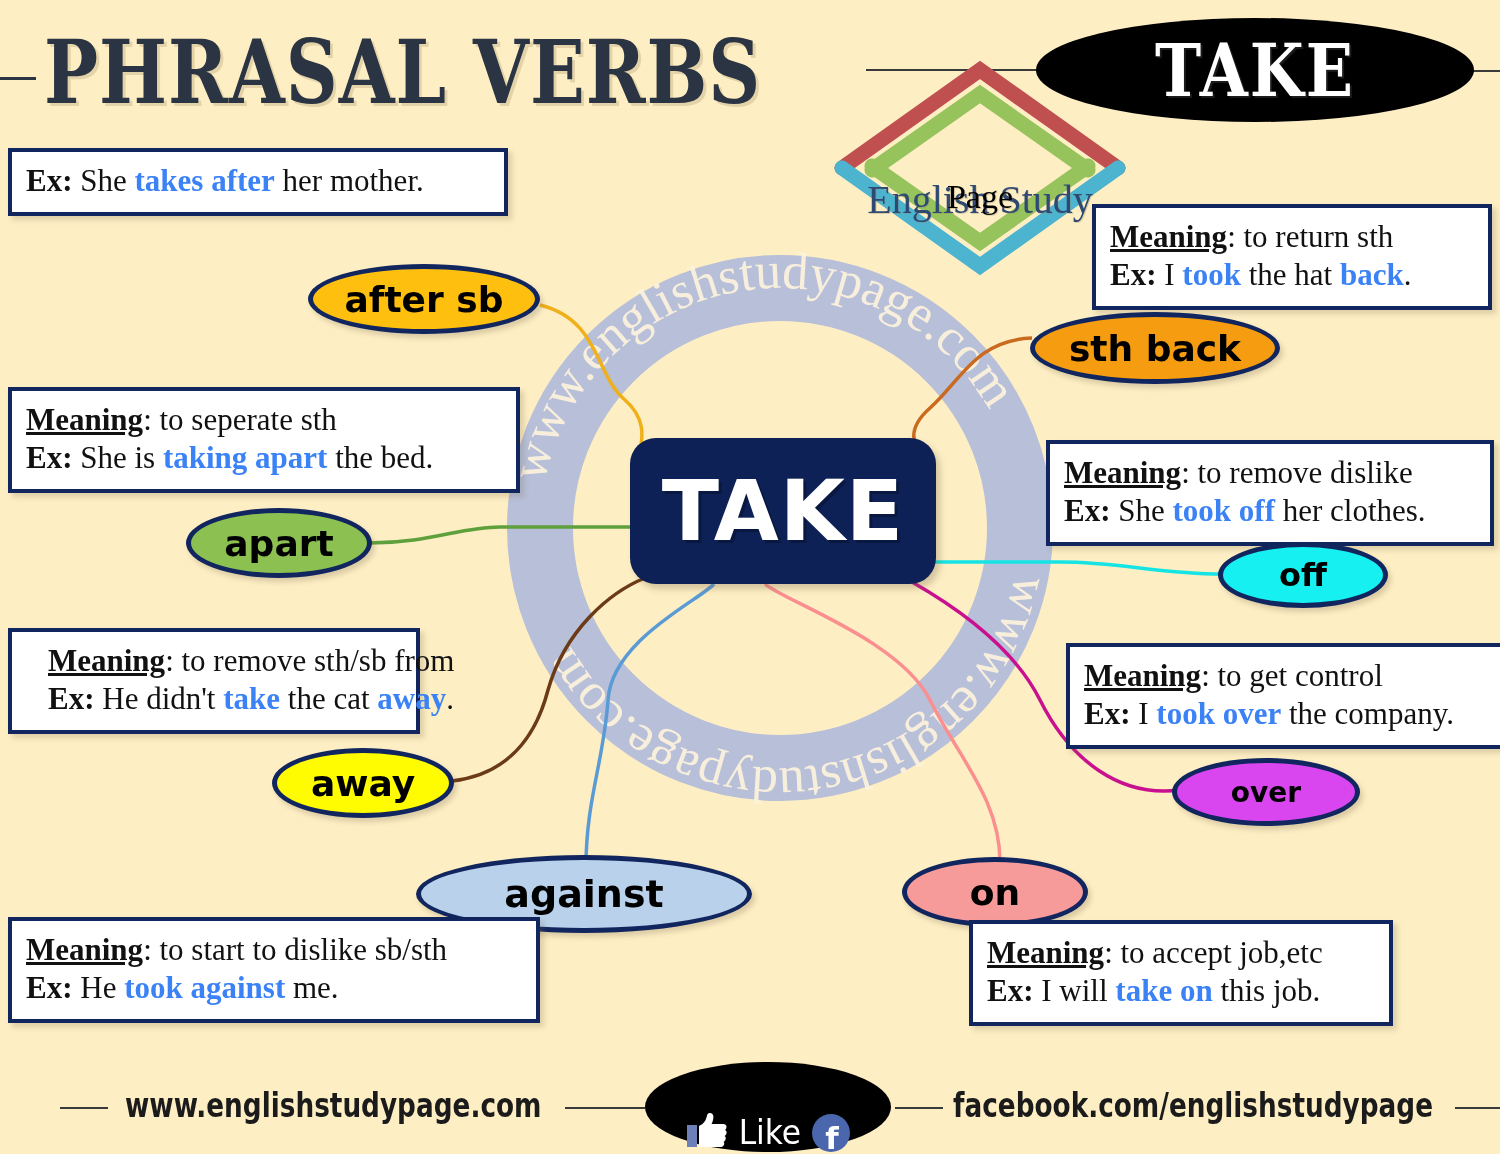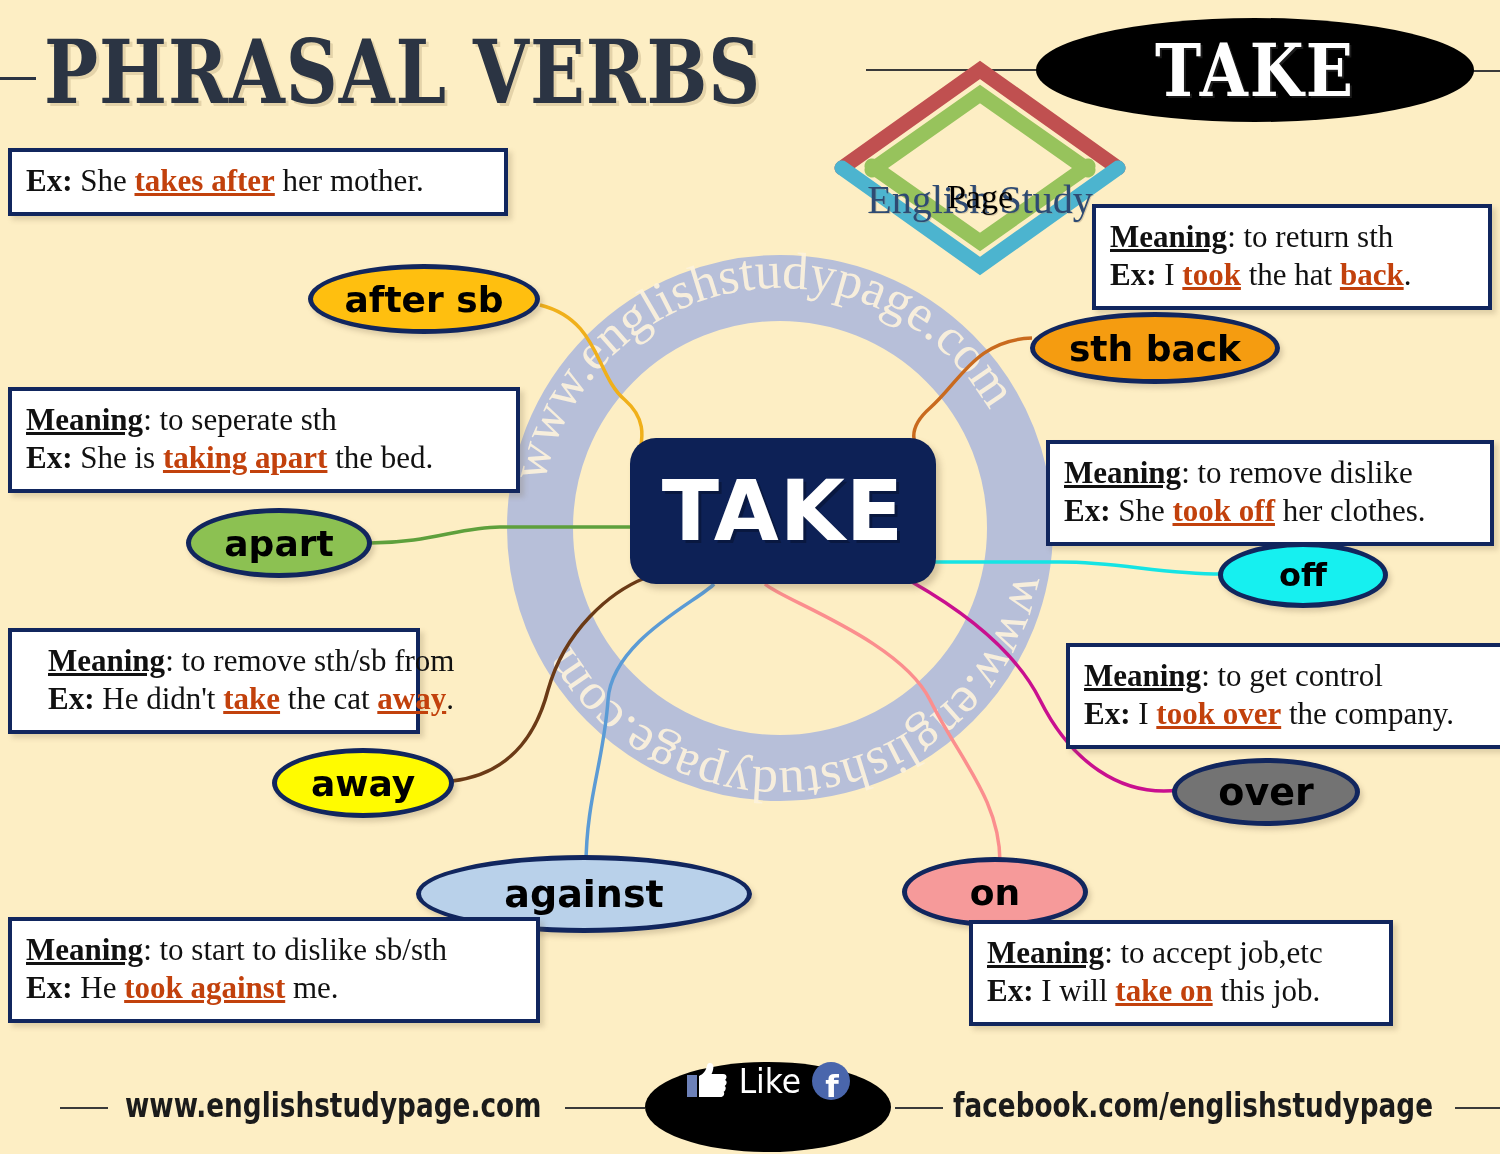--- a/index.html
+++ b/index.html
@@ -92,21 +92,21 @@
     border: 4px solid #11265e;
     box-shadow: 4px 4px 5px rgba(120,100,70,0.22);
     padding: 10px 14px 12px 14px;
     font-family: "Liberation Serif", serif;
     font-size: 31px;
     line-height: 1.22;
     color: #111;
     white-space: nowrap;
   }
   .mbox .lbl { text-decoration: underline; font-weight: bold; }
-  .mbox .hl { color: #c2410c; font-weight: bold; text-decoration: underline; }
+  .mbox .hl { color: #3b82f6; font-weight: bold; }
   .mbox .row { display: block; }
 
   
   .bubble {
     position: absolute;
     border: 5px solid #11265e;
     border-radius: 50%;
     display: flex; align-items: center; justify-content: center;
     font-family: "DejaVu Sans", sans-serif;
     font-weight: bold;
@@ -129,21 +129,21 @@
   }
   .footer-rule { position: absolute; height: 2px; background: #3a3a3a; top: 1107px; }
   .fr1 { left: 60px; width: 48px; }
   .fr2 { left: 565px; width: 80px; }
   .fr3 { left: 895px; width: 48px; }
   .fr4 { left: 1455px; width: 45px; }
 
   .like-pill {
     position: absolute; left: 645px; top: 1062px; width: 246px; height: 90px;
     background: #000; border-radius: 50%/50%;
-    display: flex; align-items: flex-start; justify-content: center; gap: 9px;
+    display: flex; align-items: flex-end; justify-content: center; gap: 9px;
   }
   .like-text {
     font-family: "DejaVu Sans", sans-serif; font-weight: normal;
     font-size: 33px; color: #fff;
     transform: scaleX(0.95);
   }
   .fb-circle {
     width: 38px; height: 38px; border-radius: 50%;
     background: #4a66ac;
     display: flex; align-items: flex-end; justify-content: center;
@@ -289,21 +289,21 @@
   </div>
 
   <div class="mbox" style="left:1042px; top:643px; width:452px;margin-left:24px;">
     <span class="row">
       <span class="lbl">Meaning</span><span>: to get control</span>
     </span>
     <span class="row">
       <span class="lbl" style="text-decoration:none">Ex:</span><span> I </span><span class="hl">took over</span><span> the company.</span>
     </span>
   </div>
-  <div class="bubble" style="left:1172px; top:758px; width:188px; height:68px; background:#737373; font-size:38px;">
+  <div class="bubble" style="left:1172px; top:758px; width:188px; height:68px; background:#d946ef; font-size:28px;">
     <span>over</span>
   </div>
 
   <div class="bubble" style="left:902px; top:857px; width:186px; height:70px; background:#f69a9a; font-size:36px;">
     <span>on</span>
   </div>
   <div class="mbox" style="left:969px; top:920px; width:424px;">
     <span class="row">
       <span class="lbl">Meaning</span><span>: to accept job,etc</span>
     </span>

